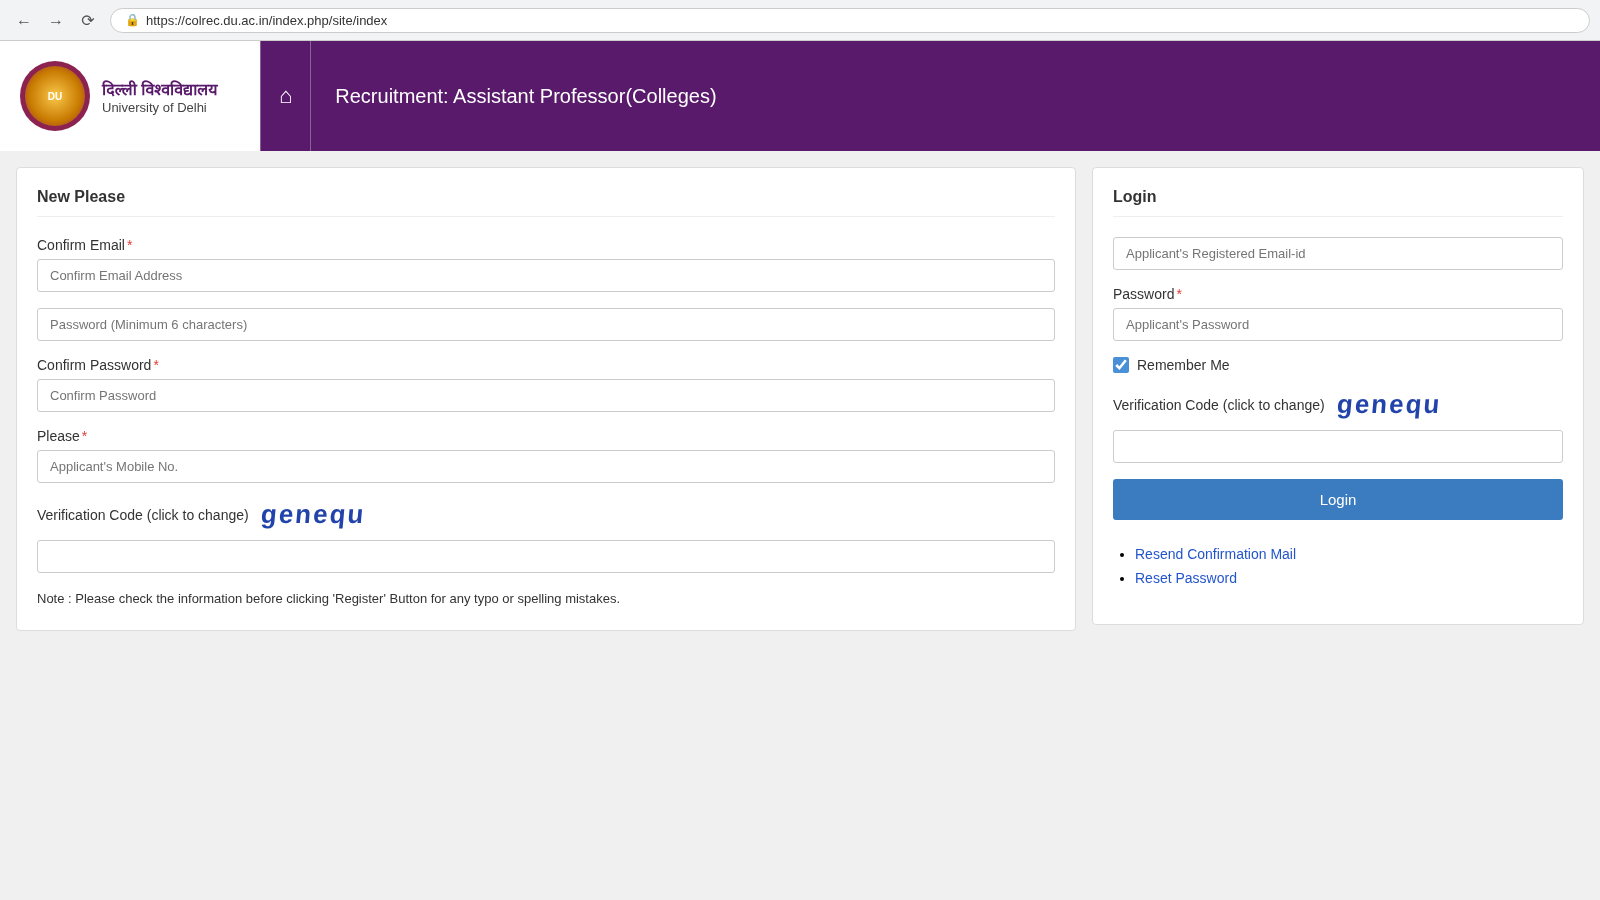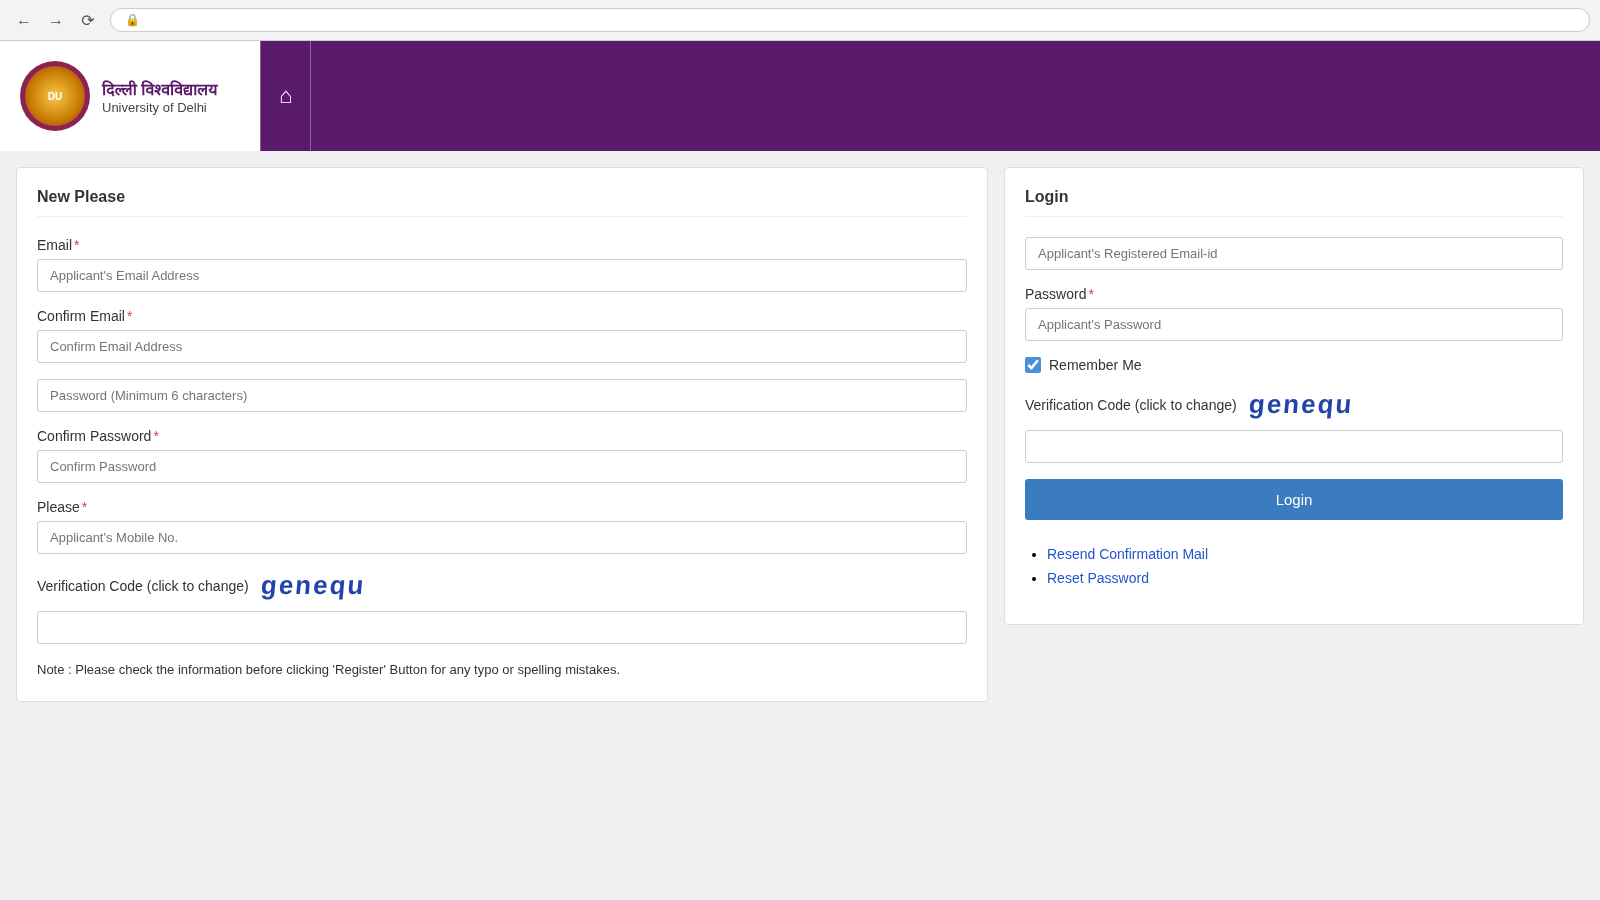--- a/index.html
+++ b/index.html
@@ -100,21 +100,21 @@
     }
 
     
     .panel {
       background: white;
       border: 1px solid #ddd;
       border-radius: 4px;
       padding: 20px;
     }
     .panel-left { flex: 1; }
-    .panel-right { width: 580px; }
+    .panel-right { width: 492px; }
 
     .panel-title {
       font-size: 16px;
       font-weight: bold;
       color: #333;
       margin-bottom: 20px;
       padding-bottom: 10px;
       border-bottom: 1px solid #eee;
     }
 
@@ -211,49 +211,45 @@
 <body>
 
 <div class="browser-chrome">
   <div class="browser-nav-btns">
     <button class="nav-btn">←</button>
     <button class="nav-btn">→</button>
     <button class="nav-btn">⟳</button>
   </div>
   <div class="address-bar">
     <span class="lock-icon">🔒</span>
+    <input type="text" value="https://colrec.du.ac.in/index.php/site/index" style="">
   </div>
 </div>
 
 <div class="site-header">
   <div class="logo-section">
     <div class="logo-circle">
       <div class="du-logo-inner">DU</div>
     </div>
     <div class="logo-text-block">
       <span class="logo-hindi">दिल्ली विश्वविद्यालय</span>
       <span class="logo-english">University of Delhi</span>
     </div>
   </div>
   <div class="home-btn-section">
     <span class="home-icon">⌂</span>
   </div>
+  <h1 class="header-title">Recruitment: Assistant Professor(Colleges)</h1>
 </div>
 
 <div class="main-content">
 
   <div class="panel panel-left">
     <div class="panel-title">New Please</div>
 
-    <div class="form-group">
-      <label class="form-label">
-        <span>Email</span><span class="required">*</span>
-      </label>
-      <input type="email" class="form-input" placeholder="Applicant's Email Address" style="">
-    </div>
 
     <div class="form-group">
       <label class="form-label">
         <span>Confirm Email</span><span class="required">*</span>
       </label>
       <input type="email" class="form-input" placeholder="Confirm Email Address" style="">
     </div>
 
     <div class="form-group">
       <input type="password" class="form-input" placeholder="Password (Minimum 6 characters)" style="">

